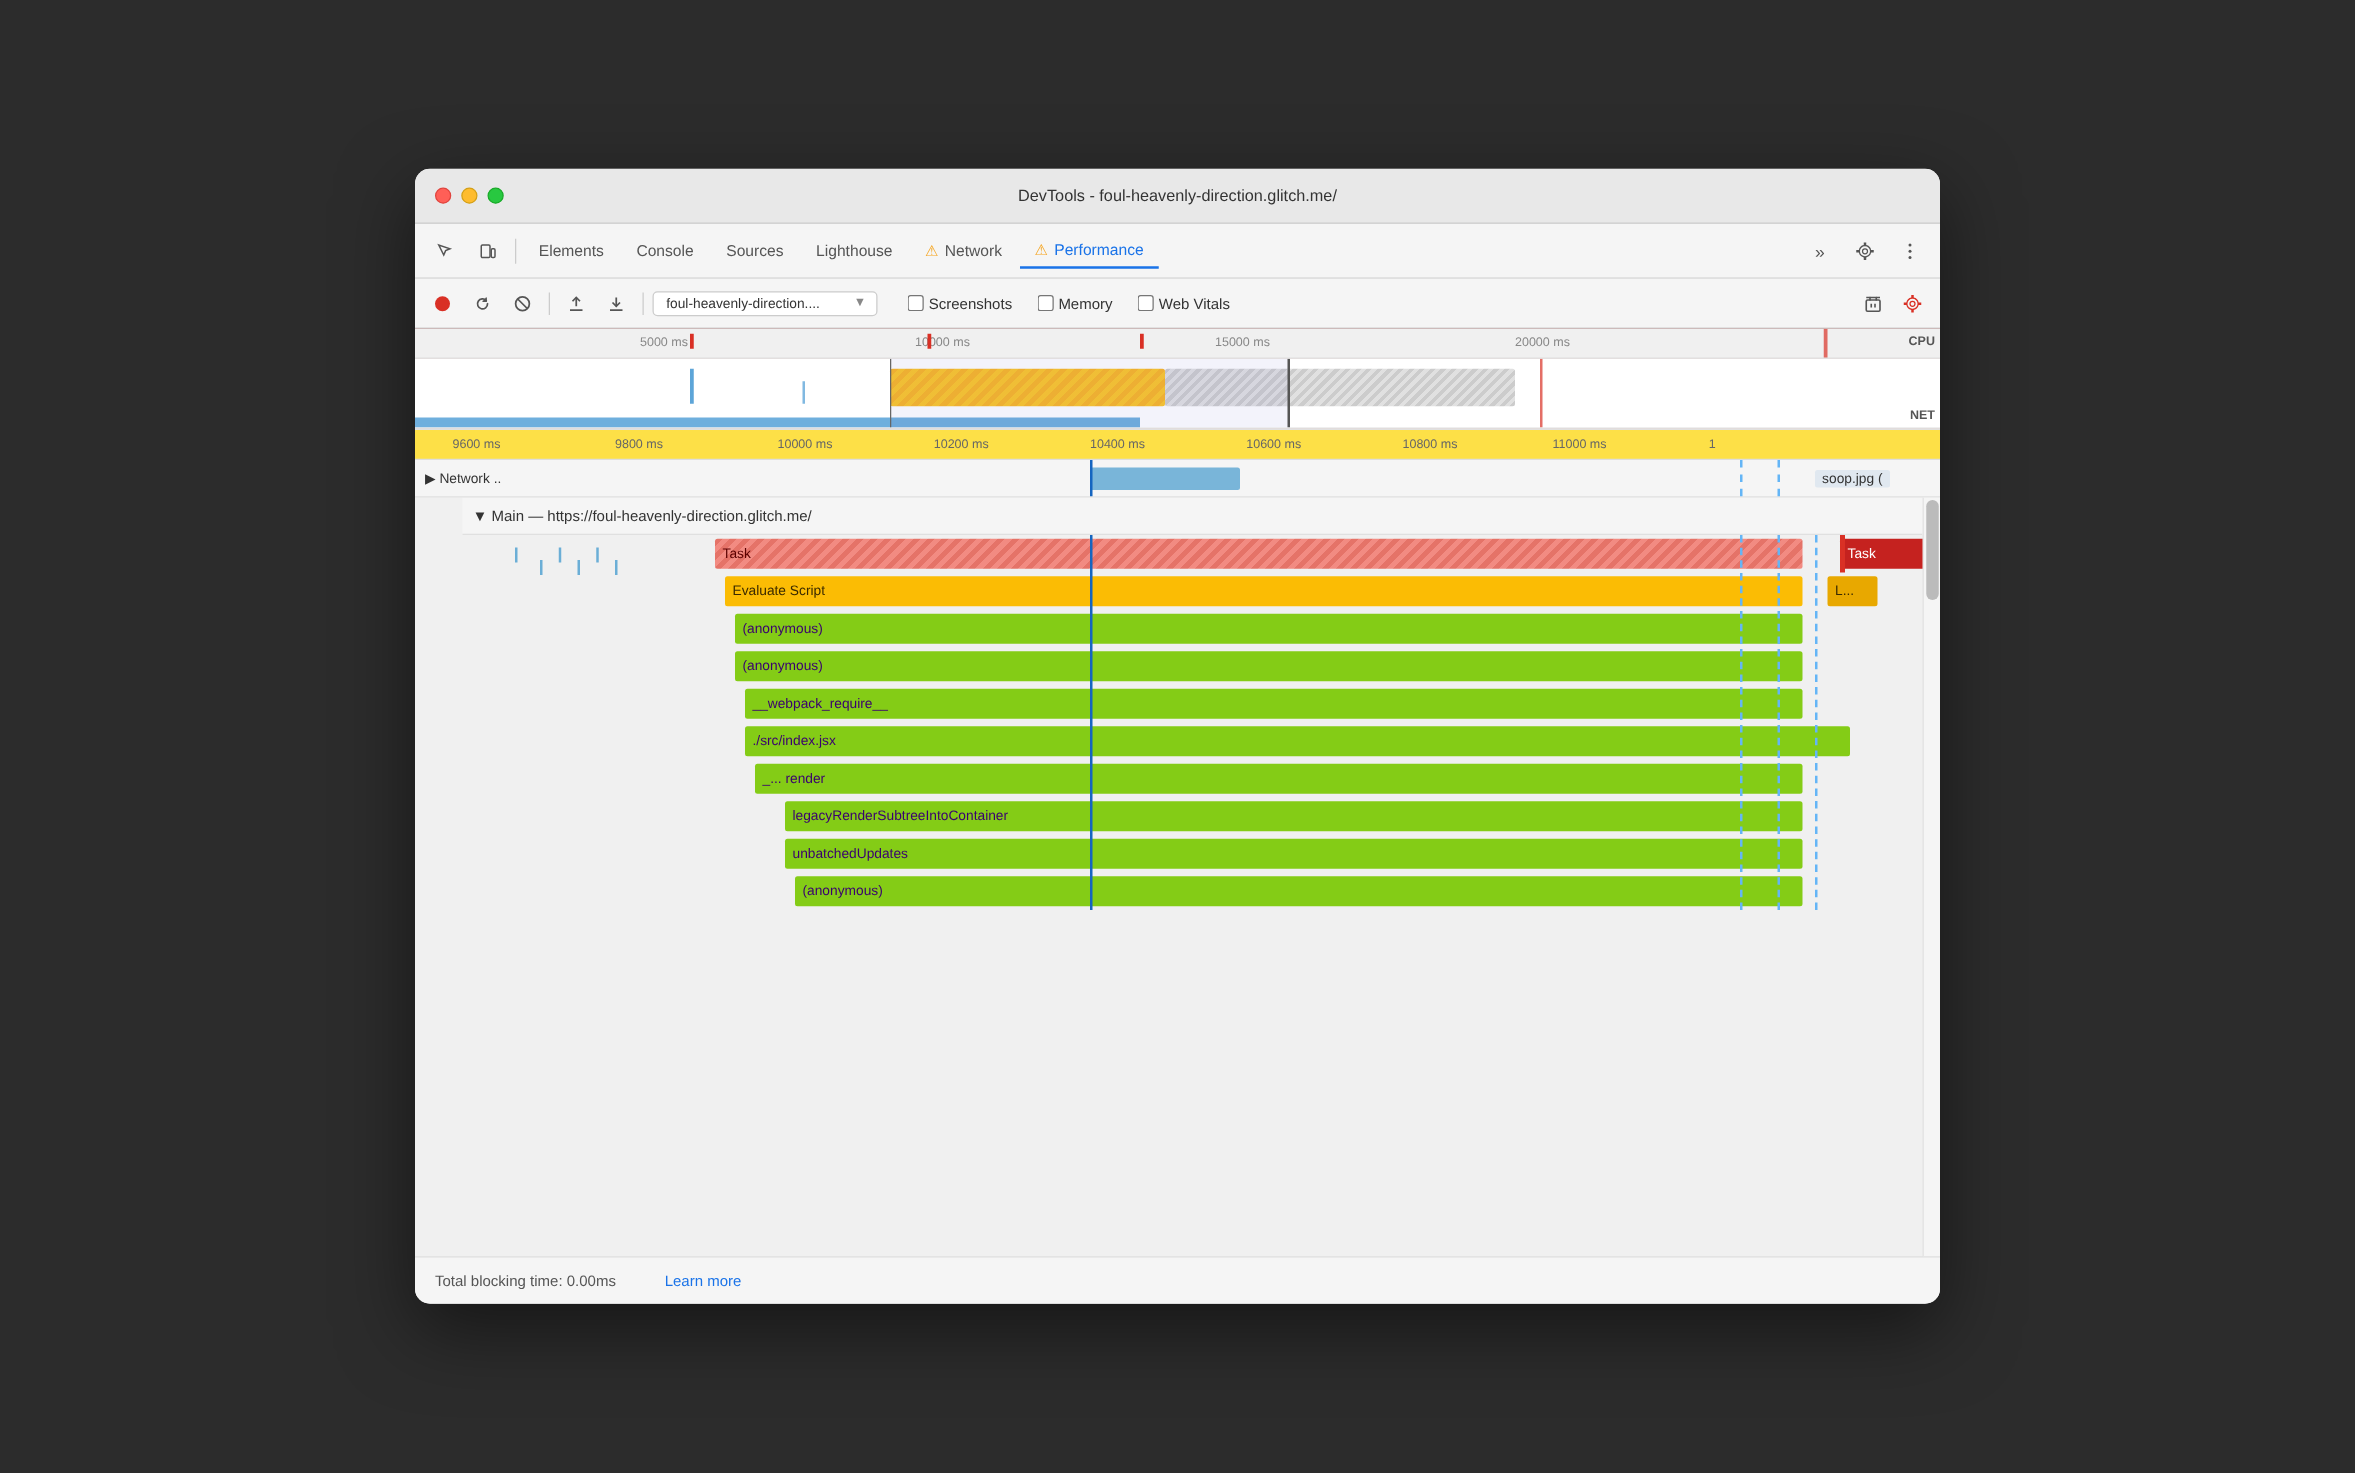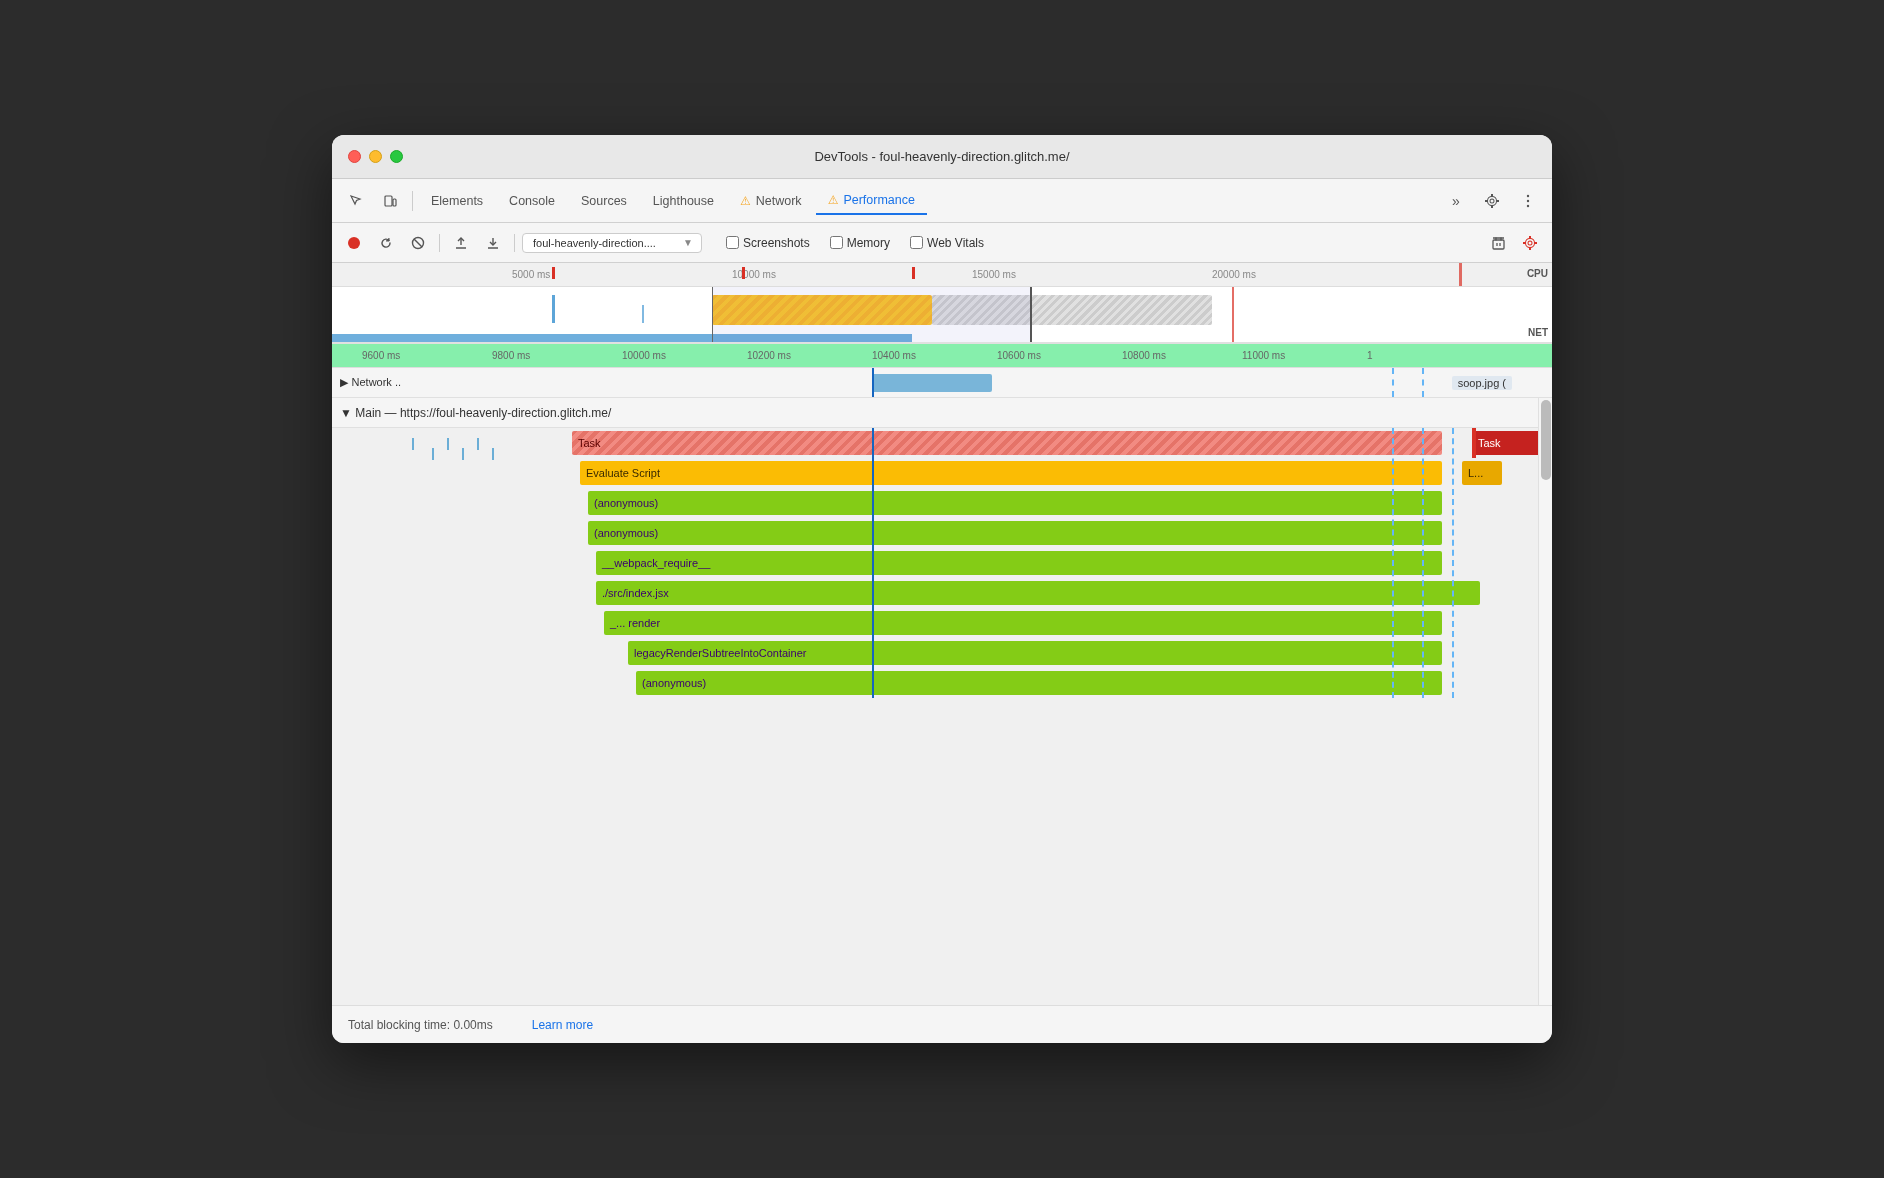--- a/index.html
+++ b/index.html
@@ -225,20 +225,21 @@
     }
     .main-header {
       height: 30px;
       display: flex;
       align-items: center;
       padding: 0 8px;
       background: #f5f5f5;
       border-bottom: 1px solid #e0e0e0;
       font-size: 12px;
       color: #333;
+      margin-left: 38px;
     }
     .main-header span { font-weight: 500; }
     .flame-row {
       height: 30px;
       display: flex;
       align-items: center;
       position: relative;
     }
     .flame-bar {
       position: absolute;
@@ -499,21 +500,21 @@
 
           <span style="position:absolute; right:4px; bottom:4px; font-size:10px; font-weight:600; color:#555;">NET</span>
 
           <div style="position:absolute; left:380px; top:0; width:320px; height:100%; background:rgba(100,100,200,0.08); border-left:1px solid #666; border-right:2px solid #555;"></div>
 
           <div style="position:absolute; left:900px; top:0; width:2px; height:100%; background:#d93025; opacity:0.7;"></div>
         </div>
       </div>
     </div>
 
-    <div class="zoom-ruler" style="height:24px; background:#86efac; border-bottom:1px solid #ddd; position:relative; padding-left:8px; overflow:hidden;">
+    <div class="zoom-ruler" style="height:24px; background:#fde047; border-bottom:1px solid #ddd; position:relative; padding-left:8px; overflow:hidden;">
       <span class="zoom-tick" style="left:30px;">9600 ms</span>
       <span class="zoom-tick" style="left:160px;">9800 ms</span>
       <span class="zoom-tick" style="left:290px;">10000 ms</span>
       <span class="zoom-tick" style="left:415px;">10200 ms</span>
       <span class="zoom-tick" style="left:540px;">10400 ms</span>
       <span class="zoom-tick" style="left:665px;">10600 ms</span>
       <span class="zoom-tick" style="left:790px;">10800 ms</span>
       <span class="zoom-tick" style="left:910px;">11000 ms</span>
       <span class="zoom-tick" style="left:1035px;">1</span>
     </div>
@@ -598,20 +599,25 @@
               <span>_...   render</span>
             </div>
           </div>
 
           <div class="flame-row" style="height:30px; position:relative;">
             <div class="flame-bar flame-anon" style="left:296px; width:814px;">
               <span>legacyRenderSubtreeIntoContainer</span>
             </div>
           </div>
 
+          <div class="flame-row" style="height:30px; position:relative;">
+            <div class="flame-bar flame-anon" style="left:296px; width:814px;">
+              <span>unbatchedUpdates</span>
+            </div>
+          </div>
 
           <div class="flame-row" style="height:30px; position:relative;">
             <div class="flame-bar flame-anon" style="left:304px; width:806px;">
               <span>(anonymous)</span>
             </div>
           </div>
 
           <div style="position:absolute; left:540px; top:0; bottom:0; width:2px; background:#1565c0; z-index:10;"></div>
 
           <div style="position:absolute; left:1060px; top:0; bottom:0; width:1px; border-left:2px dashed #64b5f6; z-index:5;"></div>

